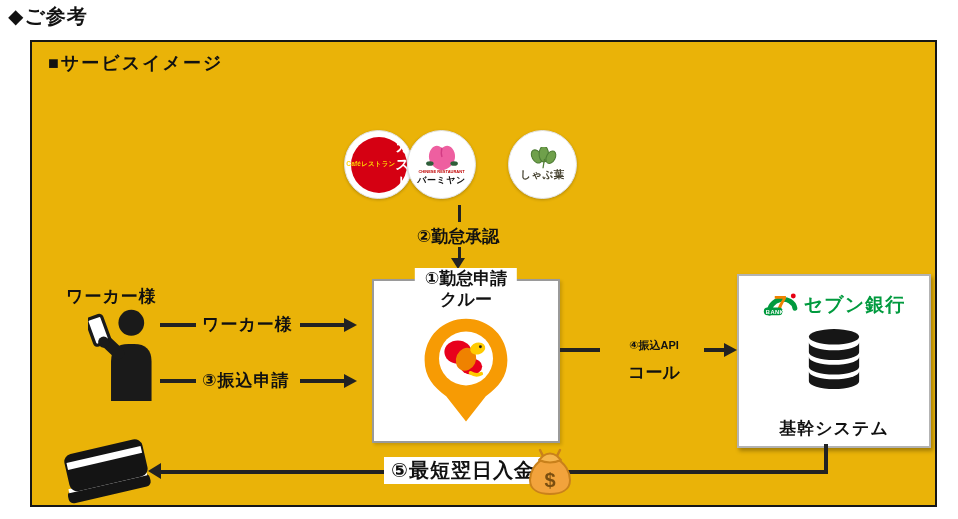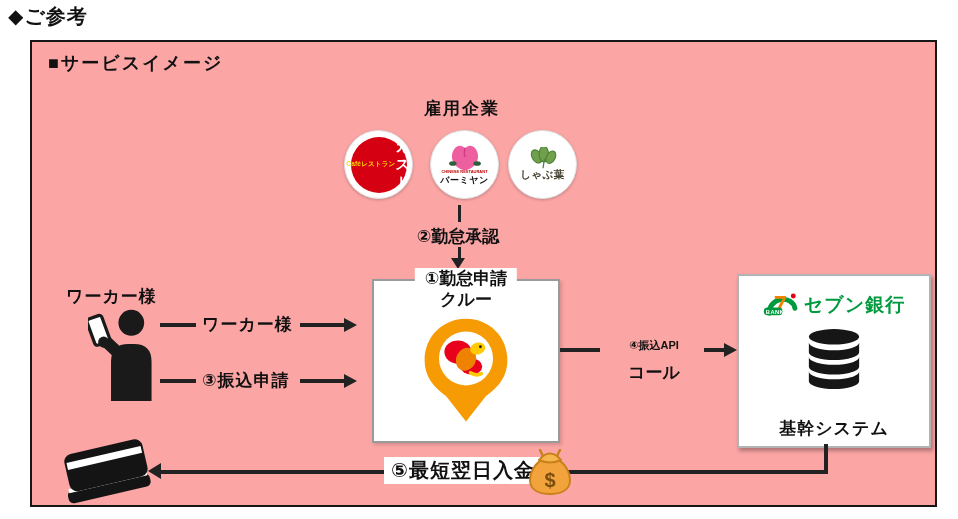--- a/index.html
+++ b/index.html
@@ -1,27 +1,27 @@
 <!DOCTYPE html>
 <html><head>
 <meta charset="utf-8">
 <style>
   html,body{margin:0;padding:0;background:#fff;}
   .canvas{position:relative;width:958px;height:519px;background:#fff;overflow:hidden;
     font-family:"Liberation Sans","DejaVu Sans",sans-serif;font-weight:700;color:#111;}
   .abs{position:absolute;}
   .page-title{left:8px;top:3px;font-size:20px;letter-spacing:1px;}
-  .panel{left:30px;top:40px;width:903px;height:463px;border:2px solid #161616;background:#fca5a5;}
+  .panel{left:30px;top:40px;width:903px;height:463px;border:2px solid #161616;background:#eab308;}
   .panel-title{left:16px;top:9px;font-size:18px;letter-spacing:2px;}
 
   .employers-label{left:350px;top:55px;width:160px;text-align:center;font-size:17px;letter-spacing:2px;}
   .chip{width:67px;height:67px;border-radius:50%;background:#fff;border:1px solid #e2e2e2;
     box-shadow:0 1px 3px rgba(0,0,0,.22);display:flex;flex-direction:column;align-items:center;justify-content:center;overflow:hidden;}
   .chip.gusto{left:312px;top:88px;}
-  .chip.bamiyan{left:398px;top:88px;}
+  .chip.bamiyan{left:375px;top:88px;}
   .chip.shabuyo{left:476px;top:88px;text-align:center;}
   .gusto-inner{width:56px;height:56px;border-radius:50%;background:#D50012;display:flex;flex-direction:row;
     align-items:center;justify-content:center;}
   .gusto-sub{font-size:6.5px;color:#FFD400;letter-spacing:.2px;white-space:nowrap;}
   .gusto-main{font-size:14px;color:#fff;letter-spacing:1px;margin-top:1px;}
   .bamiyan-sub{font-size:4px;color:#C00000;margin-top:-2px;white-space:nowrap;}
   .bamiyan-main{font-size:9px;color:#111;letter-spacing:.5px;}
   .shabuyo-main{font-size:10.5px;color:#44402E;letter-spacing:.5px;margin-top:-1px;}
 
   .hline{background:#222;height:4px;}
@@ -80,21 +80,20 @@
 <body>
 
 <div class="canvas">
 
   <div class="abs page-title">◆ご参考</div>
 
   <div class="abs panel">
 
     <div class="abs panel-title">■サービスイメージ</div>
 
-    <div class="abs employers-label">雇用企業</div>
 
     <div class="abs chip gusto">
       <div class="gusto-inner">
         <div class="gusto-sub">Caféレストラン</div>
         <div class="gusto-main">ガスト</div>
       </div>
     </div>
 
     <div class="abs chip bamiyan">
       <svg width="34" height="28" viewBox="0 0 36 30">

